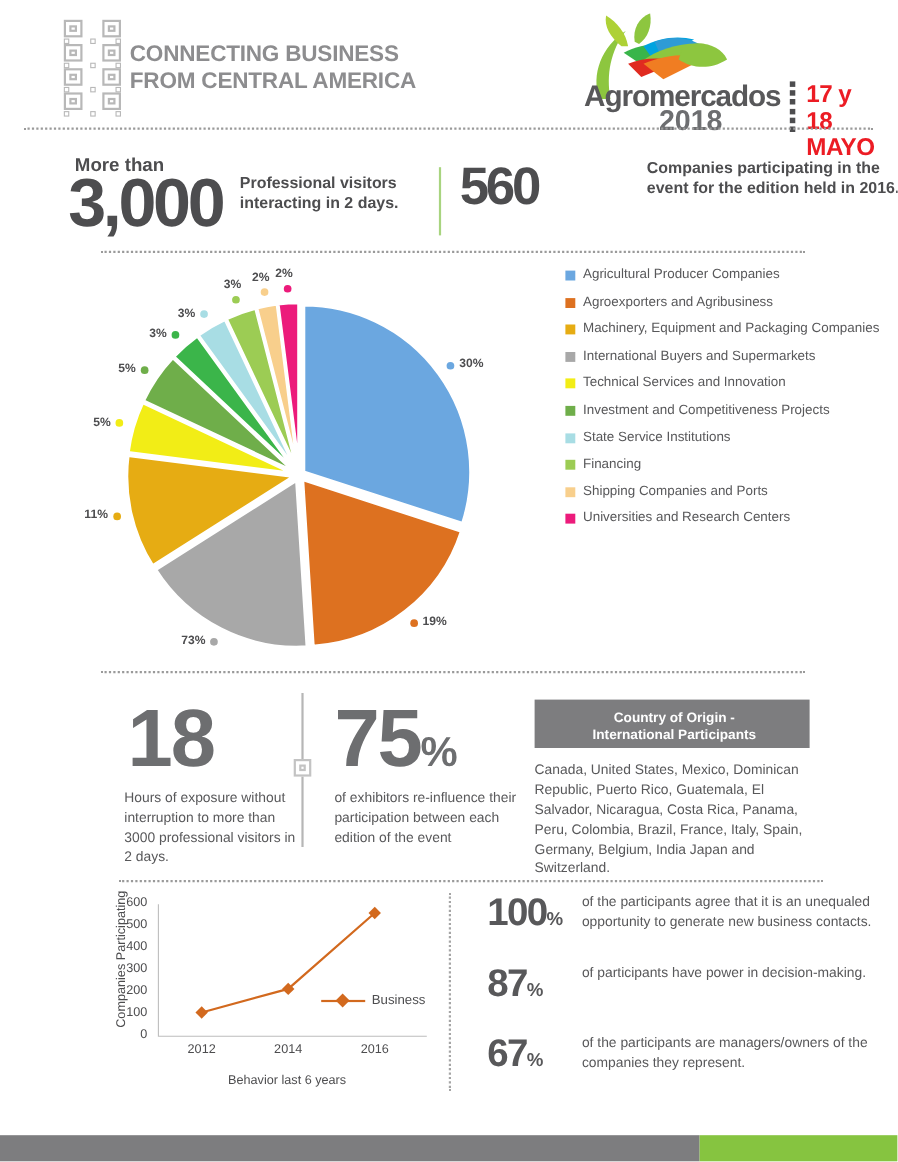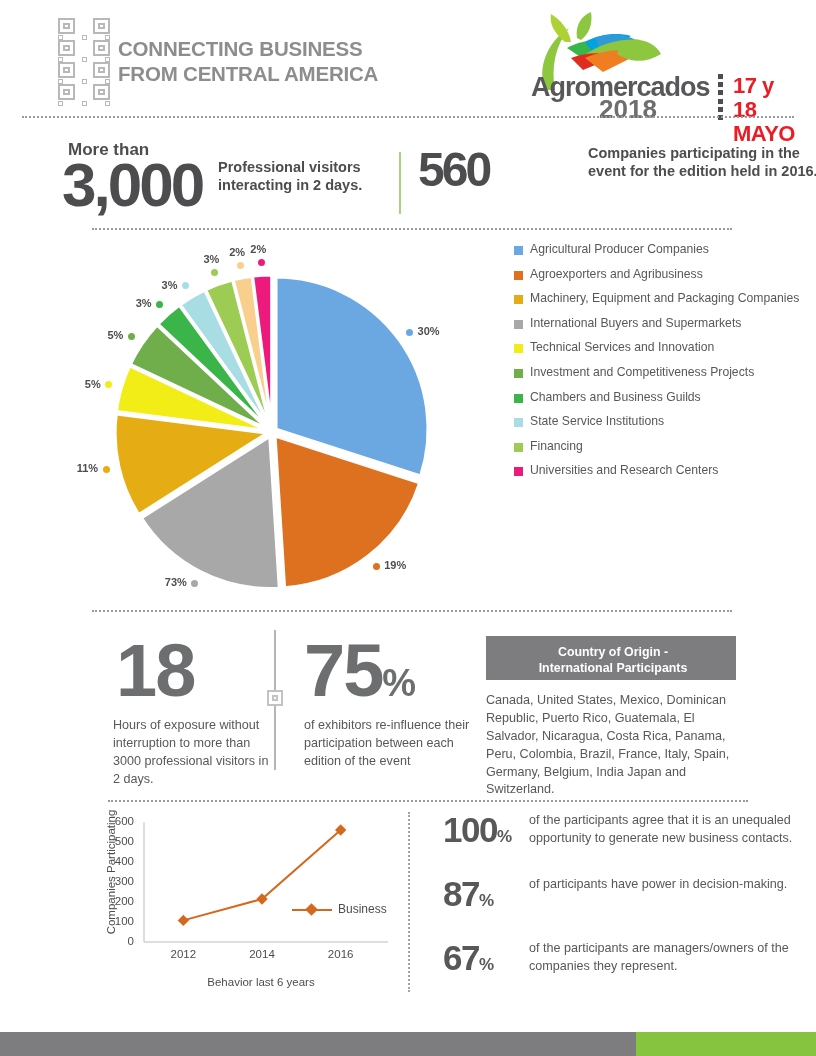--- a/index.html
+++ b/index.html
@@ -270,30 +270,30 @@
         </div>
         <div class="legend-item">
           <span class="legend-sw" style="background: rgb(242, 237, 22);"></span>
           <span class="legend-tx">Technical Services and Innovation</span>
         </div>
         <div class="legend-item">
           <span class="legend-sw" style="background: rgb(111, 174, 74);"></span>
           <span class="legend-tx">Investment and Competitiveness Projects</span>
         </div>
         <div class="legend-item">
-          <span class="legend-sw" style="background: rgb(59, 181, 74);"></span>
-          <span class="legend-tx">Chambers and Business Guilds</span>
-        </div>
-        <div class="legend-item">
           <span class="legend-sw" style="background: rgb(168, 221, 228);"></span>
           <span class="legend-tx">State Service Institutions</span>
         </div>
         <div class="legend-item">
           <span class="legend-sw" style="background: rgb(156, 204, 84);"></span>
           <span class="legend-tx">Financing</span>
+        </div>
+        <div class="legend-item">
+          <span class="legend-sw" style="background: rgb(248, 207, 140);"></span>
+          <span class="legend-tx">Shipping Companies and Ports</span>
         </div>
         <div class="legend-item">
           <span class="legend-sw" style="background: rgb(236, 27, 123);"></span>
           <span class="legend-tx">Universities and Research Centers</span>
         </div>
       </div>
     <div class="dotted-rule" style="left:92px;top:374px;width:640px;"></div>
   </div>
 
   <div class="mid">

